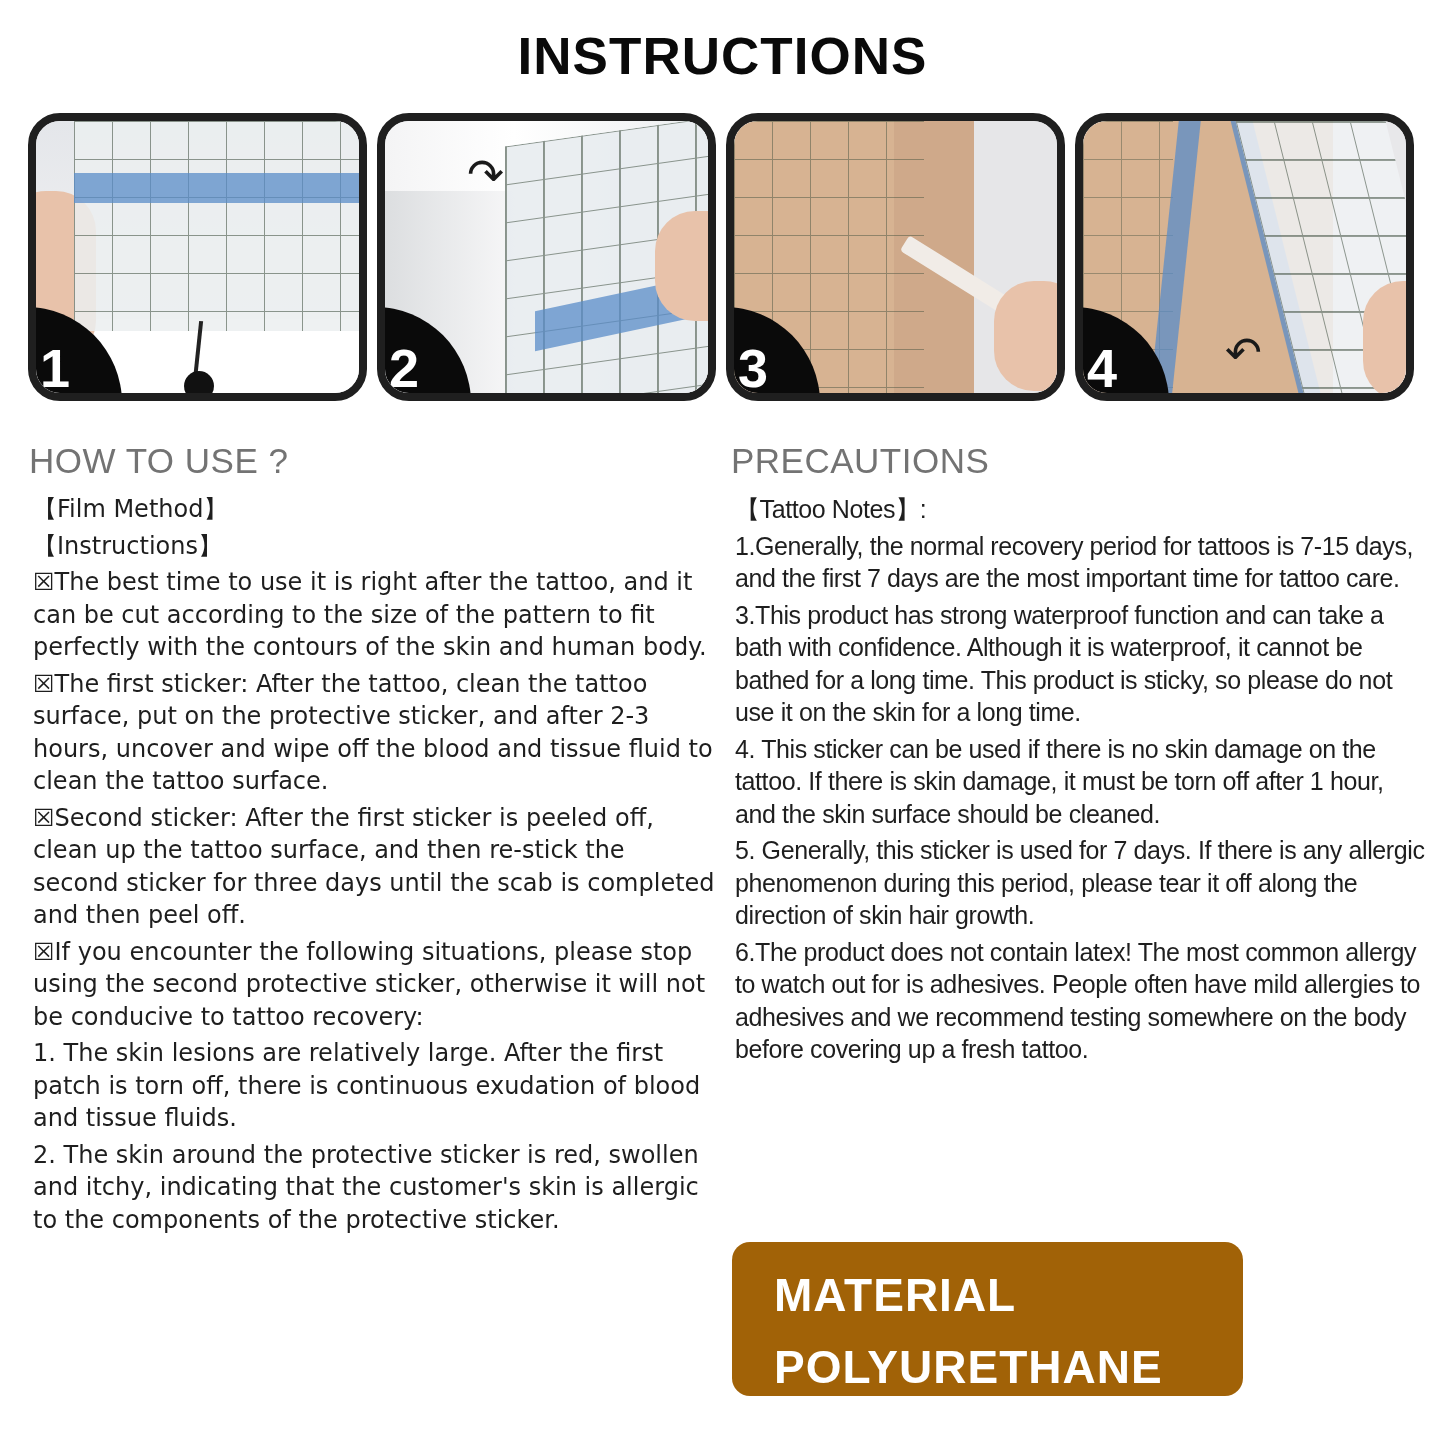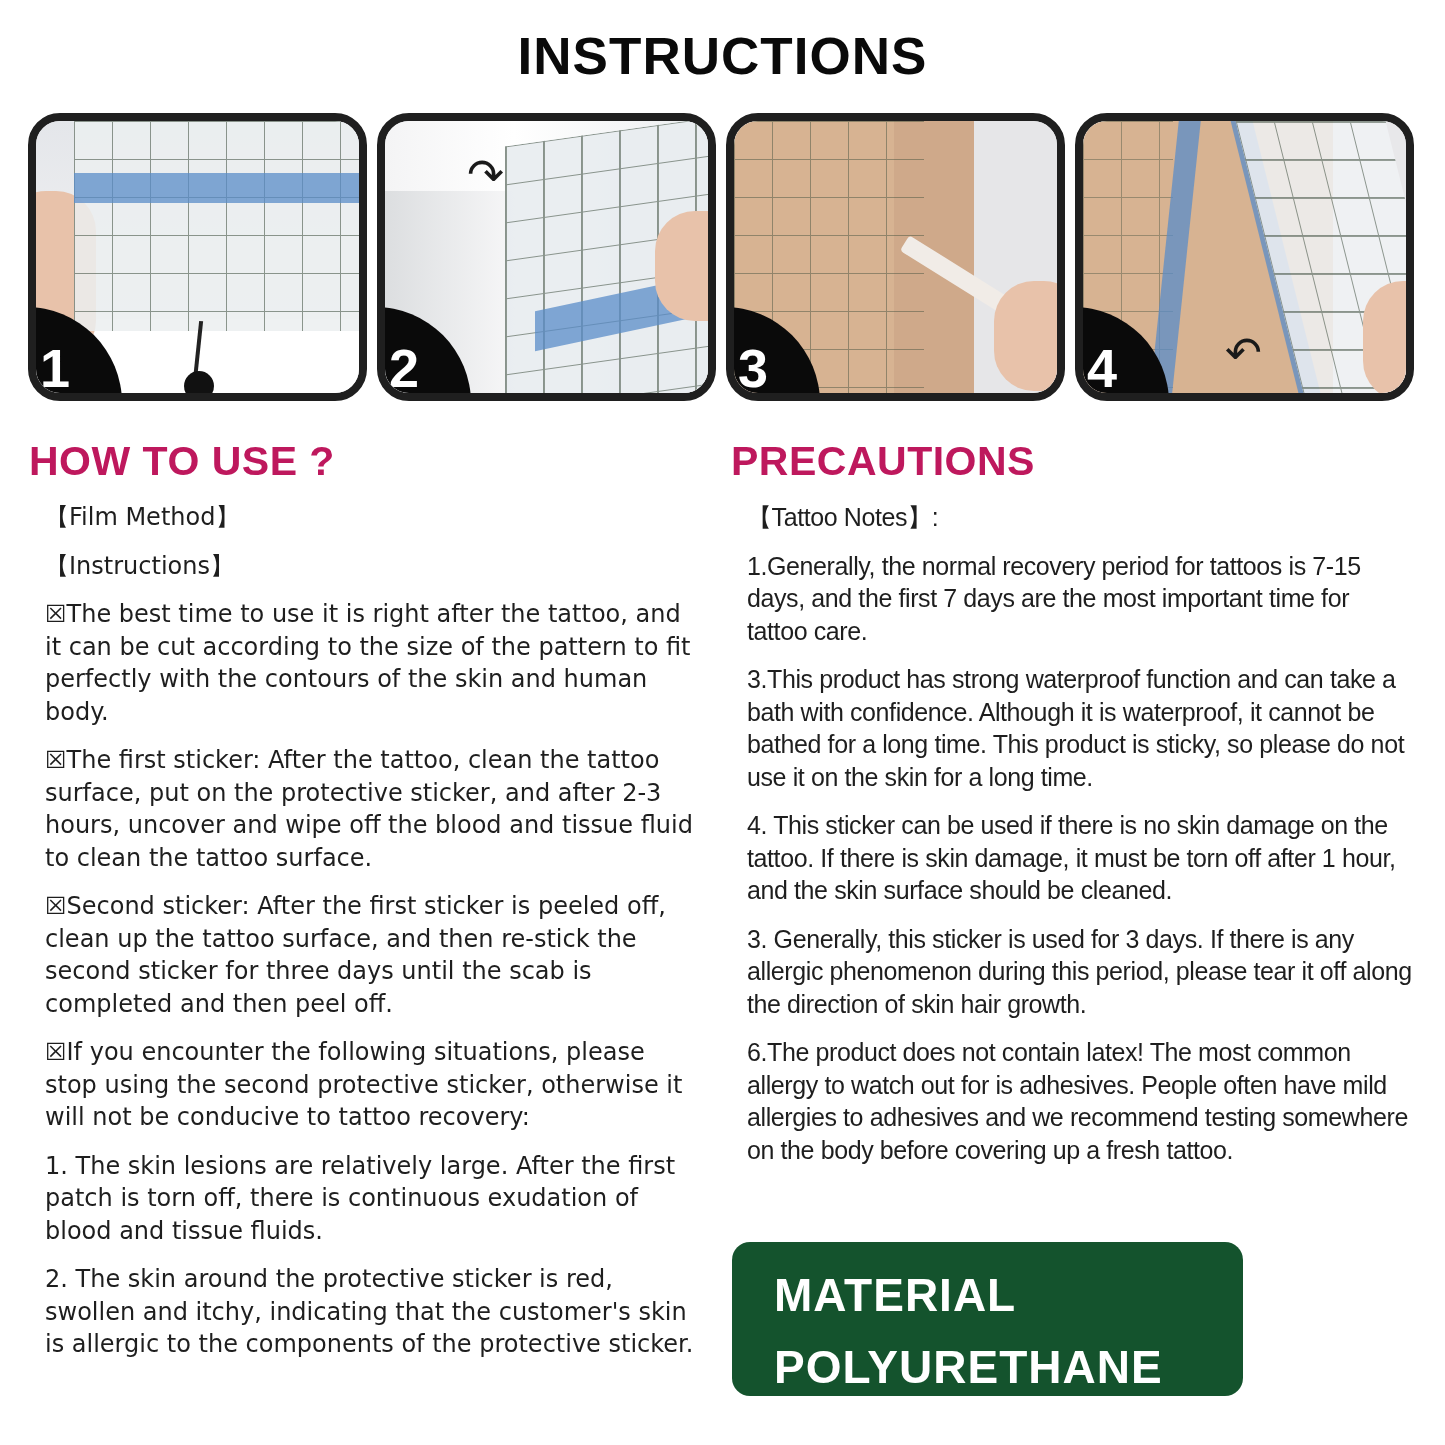--- a/index.html
+++ b/index.html
@@ -14,24 +14,24 @@
       background-size:38px 38px; opacity:0.55; }
   .blue-band { position:absolute; background:rgba(90,140,200,0.75); }
   .hand { position:absolute; background:#e8c2aa; border-radius:40px; }
   .skin { position:absolute; background:#d7b392; }
   .badge { position:absolute; left:-10px; bottom:-10px; width:96px; height:96px; border-radius:0 96px 0 0; background:#0a0a0a; }
   .badge-num { position:absolute; left:14px; bottom:8px; color:#ffffff; font-family:"Liberation Sans", sans-serif; font-weight:700; font-size:54px; line-height:1; }
   .arrow { position:absolute; font-size:44px; color:#1a1a1a; line-height:1; }
   .col { position:absolute; top:437px; }
   .col-left { left:29px; width:690px; }
   .col-right { left:731px; width:700px; }
-  .h2 { font-family:"Liberation Sans", sans-serif; font-weight:700; font-size:41px; color:#be185d; margin:0 0 8px 0; letter-spacing:0.5px; line-height:48px; }
-  .para { font-size:24px; line-height:32.5px; color:#1e1e1e; white-space:pre-line; margin:16px; }
+  .h2 { font-family:"Liberation Sans", sans-serif; font-weight:400; font-size:35px; color:#737373; margin:0 0 8px 0; letter-spacing:0.5px; line-height:48px; }
+  .para { font-size:24px; line-height:32.5px; color:#1e1e1e; white-space:pre-line; margin:4px; }
   .right .para { font-family:"Liberation Sans", sans-serif; font-size:25px; letter-spacing:-0.4px; }
-  .material { position:absolute; left:732px; top:1242px; width:511px; height:154px; background:#14532d; border-radius:18px; }
+  .material { position:absolute; left:732px; top:1242px; width:511px; height:154px; background:#a16207; border-radius:18px; }
   .material .line { position:absolute; left:42px; color:#ffffff; font-family:"Liberation Sans", sans-serif; font-weight:700; font-size:46px; letter-spacing:1px; line-height:1; }
 </style>
 </head>
 <body>
 
 <div class="title">INSTRUCTIONS</div>
 
 <div class="steps">
 
   <div class="step" style="left:0;">
@@ -110,20 +110,20 @@
   <p class="para">1. The skin lesions are relatively large. After the first patch is torn off, there is continuous exudation of blood and tissue fluids.</p>
   <p class="para">2. The skin around the protective sticker is red, swollen and itchy, indicating that the customer's skin is allergic to the components of the protective sticker.</p>
 </div>
 
 <div class="col col-right right">
   <h2 class="h2">PRECAUTIONS</h2>
   <p class="para">【Tattoo Notes】:</p>
   <p class="para">1.Generally, the normal recovery period for tattoos is 7-15 days, and the first 7 days are the most important time for tattoo care.</p>
   <p class="para">3.This product has strong waterproof function and can take a bath with confidence. Although it is waterproof, it cannot be bathed for a long time. This product is sticky, so please do not use it on the skin for a long time.</p>
   <p class="para">4. This sticker can be used if there is no skin damage on the tattoo. If there is skin damage, it must be torn off after 1 hour, and the skin surface should be cleaned.</p>
-  <p class="para">3. Generally, this sticker is used for 3 days. If there is any allergic phenomenon during this period, please tear it off along the direction of skin hair growth.</p>
+  <p class="para">5. Generally, this sticker is used for 7 days. If there is any allergic phenomenon during this period, please tear it off along the direction of skin hair growth.</p>
   <p class="para">6.The product does not contain latex! The most common allergy to watch out for is adhesives. People often have mild allergies to adhesives and we recommend testing somewhere on the body before covering up a fresh tattoo.</p>
 </div>
 
 <div class="material">
   <div class="line" style="top:30px;">MATERIAL</div>
   <div class="line" style="top:102px;">POLYURETHANE</div>
 </div>
 
 </body></html>

